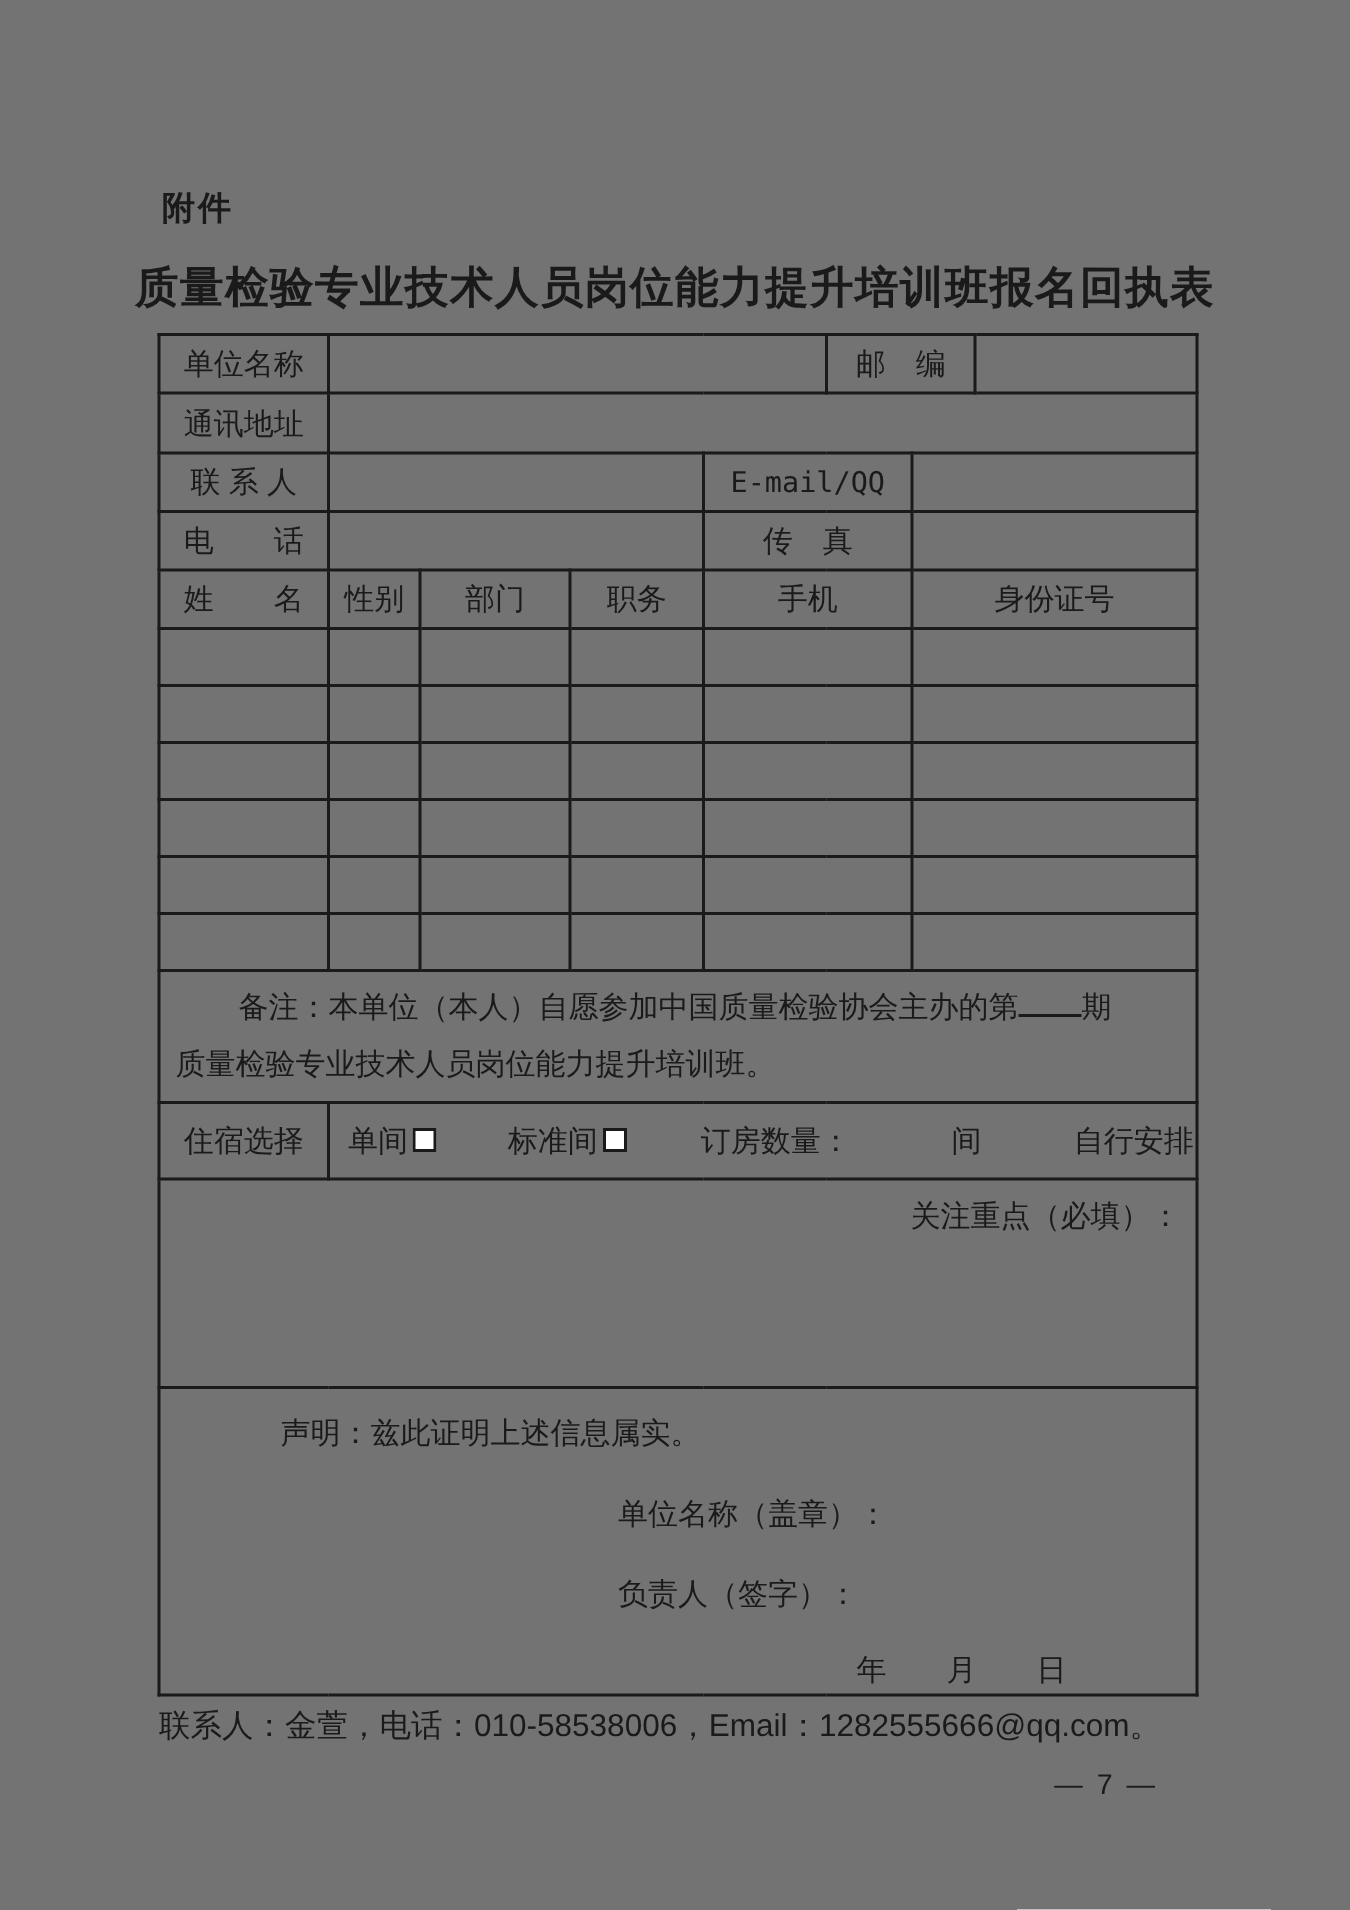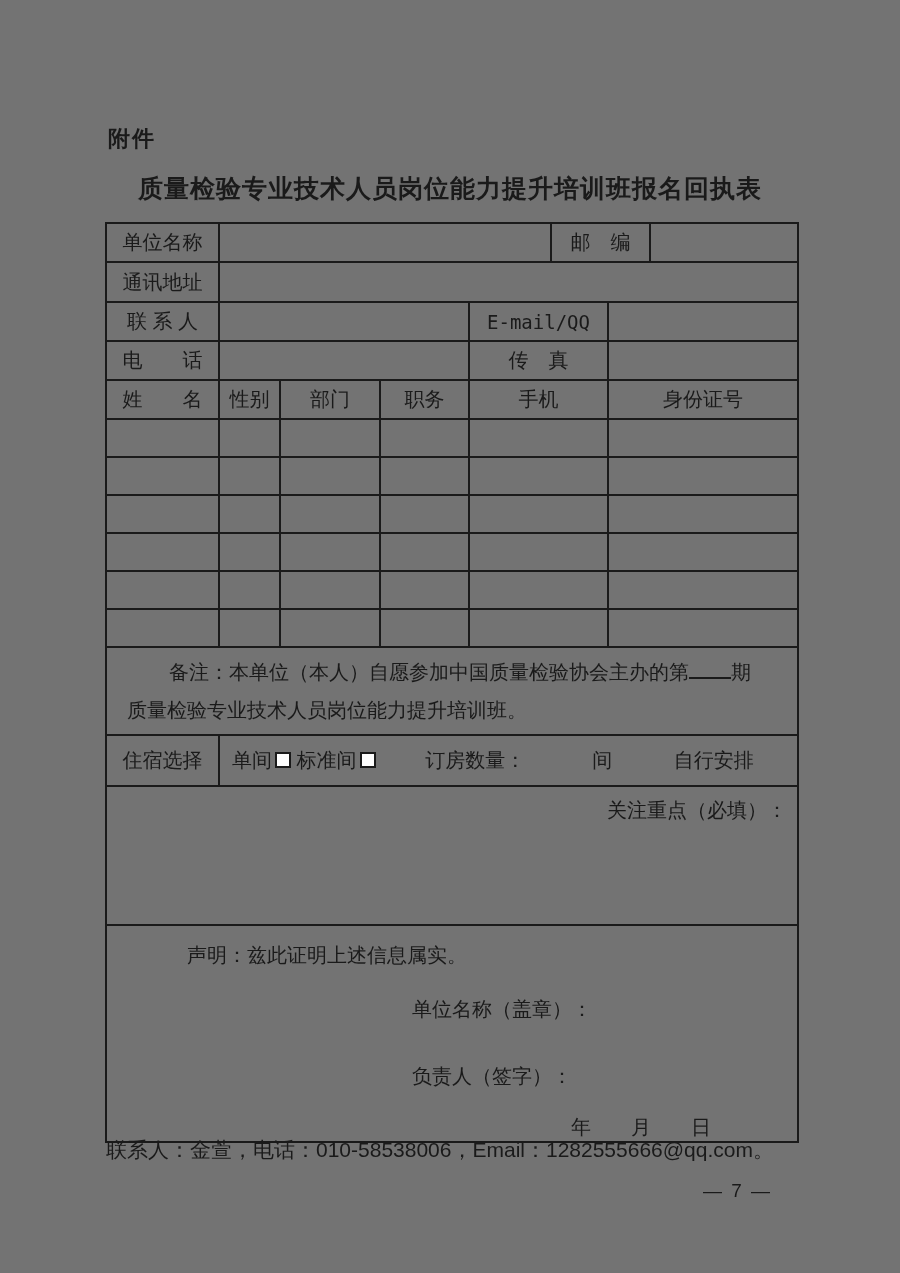--- a/index.html
+++ b/index.html
@@ -11,21 +11,21 @@
     position: relative;
   }
   .page { position: relative; width: 900px; height: 1273px; background: #737373; overflow: hidden; }
 
   .attachment {
     position: absolute; left: 108px; top: 124px;
     font-size: 22px; font-weight: bold; letter-spacing: 2px;
   }
   .doc-title {
     position: absolute; left: 0; top: 172px; width: 900px;
-    text-align: center; font-size: 25px; font-weight: bold; letter-spacing: 1px;
+    text-align: center; font-size: 29px; font-weight: bold; letter-spacing: 1px;
   }
 
   table.form-table {
     position: absolute; left: 105px; top: 222px;
     width: 692px; table-layout: fixed;
     border-collapse: collapse;
     border: 2px solid #be185d;
     font-size: 20px;
   }
   .form-table td, .form-table th {
@@ -39,46 +39,46 @@
   .mono { font-family: "DejaVu Sans Mono", "Liberation Mono", monospace; font-size: 19px; }
 
   tr.h39 { height: 39px; }
   tr.h40 { height: 40px; }
   tr.h38 { height: 38px; }
   tr.remarks-row { height: 79px; }
   tr.acc-row { height: 51px; }
   tr.focus-row { height: 139px; }
   tr.decl-row { height: 205px; }
 
-  td.remarks-cell { padding: 5px 20px; vertical-align: middle; }
+  td.remarks-cell { padding: 5px 10px; vertical-align: middle; }
   .remarks-line1 { text-indent: 2.1em; line-height: 38px; white-space: nowrap; }
   .remarks-line2 { line-height: 38px; }
   .blank-underline {
     display: inline-block; width: 42px; height: 4px;
     border-bottom: 2px solid #1a1a1a;
   }
 
   td.acc-cell { padding-left: 12px; white-space: nowrap; }
-  .acc-gap-a { }
+  .acc-gap-a { margin-left: 42px; }
   .acc-gap-b { margin-left: 44px; }
   .acc-gap-c { margin-left: 4px; }
   .acc-gap-d { margin-left: 56px; }
   .qty-blank { display: inline-block; width: 52px; height: 6px; }
   .checkbox {
     display: inline-block; width: 16px; height: 16px;
     border: 2px solid #1a1a1a; vertical-align: -1px; margin-left: 3px;
     background: #ffffff;
   }
 
   td.focus-cell { vertical-align: top; padding: 10px 10px; text-align: right; }
 
   td.decl-cell { vertical-align: top; padding: 16px 0 0 0; }
   .decl-statement { padding-left: 80px; }
   .decl-seal  { margin-top: 27px; padding-left: 305px; }
-  .decl-sign  { margin-top: 40px; padding-left: 305px; }
+  .decl-sign  { margin-top: 26px; padding-left: 305px; }
   .decl-date  { margin-top: 24px; text-align: right; padding-right: 86px; }
 
   .footer-contact {
     position: absolute; left: 106px; top: 1136px; width: 750px;
     font-size: 21px; white-space: nowrap;
   }
   .page-number {
     position: absolute; top: 1180px; right: 128px;
     font-size: 19px; letter-spacing: 2px;
   }

